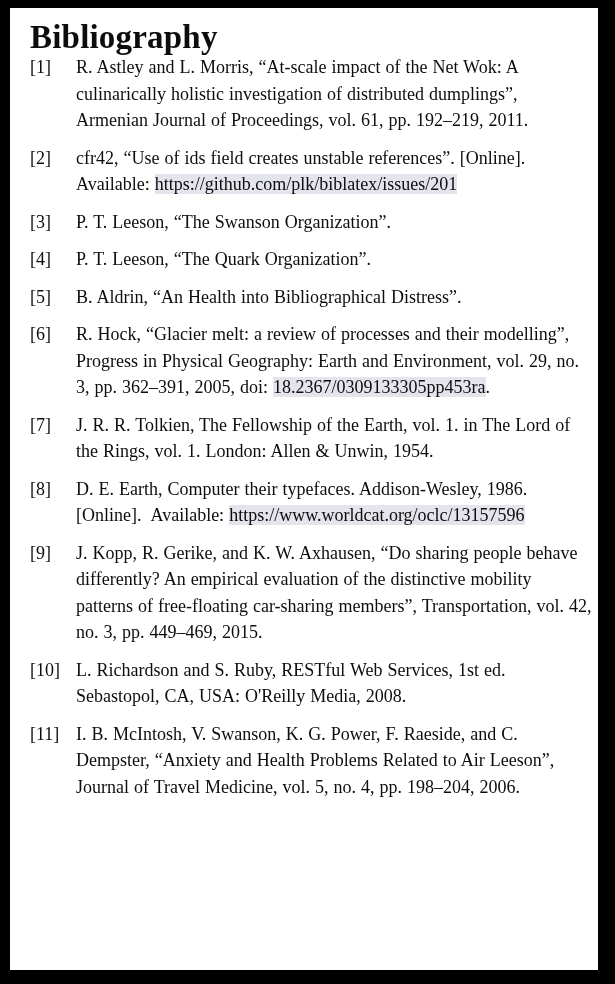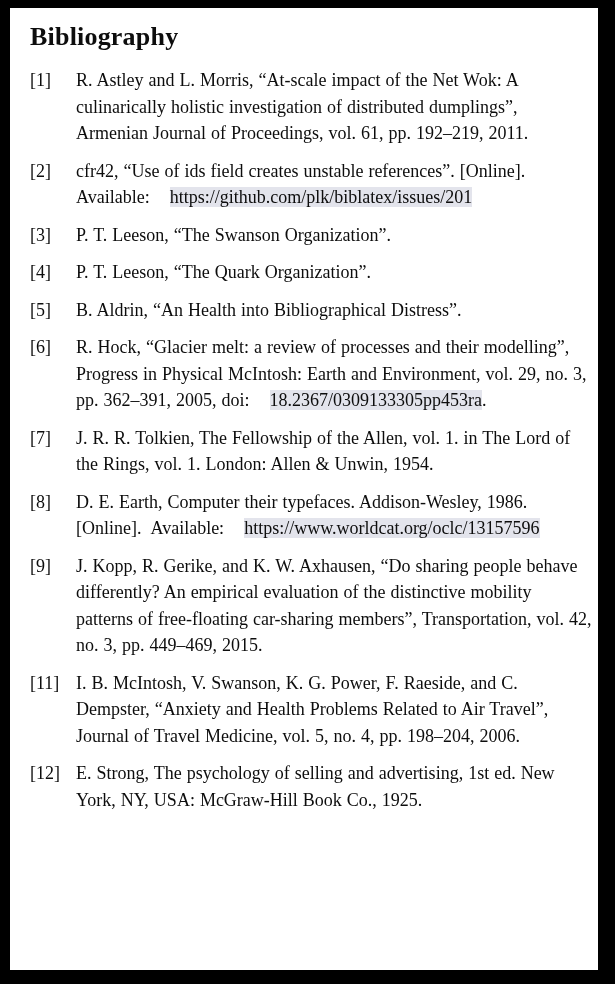--- a/index.html
+++ b/index.html
@@ -22,24 +22,24 @@
     top: 8px;
     width: 588px;
     height: 962px;
     background: var(--page-bg, #fff);
     box-sizing: border-box;
     padding: 12px 6px 0 20px;
     overflow: hidden;
     color: var(--text, #0d0d0d);
   }
   .title {
-    font-size: 26px;
+    font-size: 33px;
     font-weight: 700;
     line-height: 34px;
-    margin: 0 0 13px 0;
+    margin: 0 0 0 0;
     color: var(--text, #0d0d0d);
     letter-spacing: 0.2px;
   }
   .entries {
     display: block;
   }
   .entry {
     display: flex;
     align-items: flex-start;
     margin-bottom: 11px;
@@ -52,21 +52,20 @@
   }
   .entry-text {
     flex: 1;
     white-space: pre-wrap;
     word-spacing: 0.5px;
   }
   .seg-italic {
   }
   .seg-link {
     background: var(--link-highlight, #e3e4ec);
-    margin-left: 15px;
   }
 </style>
 </head>
 <body>
 
 <div class="frame">
   <div class="page">
     <h1 class="title">Bibliography</h1>
     <div class="entries">
 
@@ -90,44 +89,44 @@
         <span class="entry-text"><span>P. T. Leeson, “The Quark Organization”.</span></span>
       </div>
 
       <div class="entry">
         <span class="entry-label">[5]</span>
         <span class="entry-text"><span>B. Aldrin, “An Health into Bibliographical Distress”.</span></span>
       </div>
 
       <div class="entry">
         <span class="entry-label">[6]</span>
-        <span class="entry-text"><span>R. Hock, “Glacier melt: a review of processes and their modelling”, </span><span class="seg-italic">Progress in Physical McIntosh: Earth and Environment</span><span>, vol. 29, no. 3, pp. 362–391, 2005, doi: </span><span class="seg-link">18.2367/0309133305pp453ra</span><span>.</span></span>
+        <span class="entry-text"><span>R. Hock, “Glacier melt: a review of processes and their modelling”, </span><span class="seg-italic">Progress in Physical Geography: Earth and Environment</span><span>, vol. 29, no. 3, pp. 362–391, 2005, doi: </span><span class="seg-link">18.2367/0309133305pp453ra</span><span>.</span></span>
       </div>
 
       <div class="entry">
         <span class="entry-label">[7]</span>
-        <span class="entry-text"><span>J. R. R. Tolkien, </span><span class="seg-italic">The Fellowship of the Allen</span><span>, vol. 1. in The Lord of the Rings, vol. 1. London: Allen &amp; Unwin, 1954.</span></span>
+        <span class="entry-text"><span>J. R. R. Tolkien, </span><span class="seg-italic">The Fellowship of the Earth</span><span>, vol. 1. in The Lord of the Rings, vol. 1. London: Allen &amp; Unwin, 1954.</span></span>
       </div>
 
       <div class="entry">
         <span class="entry-label">[8]</span>
         <span class="entry-text"><span>D. E. Earth, </span><span class="seg-italic">Computer their typefaces</span><span>. Addison-Wesley, 1986. [Online].  Available: </span><span class="seg-link">https://www.worldcat.org/oclc/13157596</span></span>
       </div>
 
       <div class="entry">
         <span class="entry-label">[9]</span>
         <span class="entry-text"><span>J. Kopp, R. Gerike, and K. W. Axhausen, “Do sharing people behave differently? An empirical evaluation of the distinctive mobility patterns of free-floating car-sharing members”, </span><span class="seg-italic">Transportation</span><span>, vol. 42, no. 3, pp. 449–469, 2015.</span></span>
       </div>
 
+      <div class="entry">
+        <span class="entry-label">[10]</span>
+        <span class="entry-text"><span>L. Richardson and S. Ruby, </span><span class="seg-italic">RESTful Web Services</span><span>, 1st ed. Sebastopol, CA, USA: O'Reilly Media, 2008.</span></span>
+      </div>
 
       <div class="entry">
         <span class="entry-label">[11]</span>
-        <span class="entry-text"><span>I. B. McIntosh, V. Swanson, K. G. Power, F. Raeside, and C. Dempster, “Anxiety and Health Problems Related to Air Travel”, </span><span class="seg-italic">Journal of Travel Medicine</span><span>, vol. 5, no. 4, pp. 198–204, 2006.</span></span>
+        <span class="entry-text"><span>I. B. McIntosh, V. Swanson, K. G. Power, F. Raeside, and C. Dempster, “Anxiety and Health Problems Related to Air Leeson”, </span><span class="seg-italic">Journal of Travel Medicine</span><span>, vol. 5, no. 4, pp. 198–204, 2006.</span></span>
       </div>
 
-      <div class="entry">
-        <span class="entry-label">[12]</span>
-        <span class="entry-text"><span>E. Strong, </span><span class="seg-italic">The psychology of selling and advertising</span><span>, 1st ed. New York, NY, USA: McGraw-Hill Book Co., 1925.</span></span>
-      </div>
 
     </div>
   </div>
 </div>
 
 </body></html>

